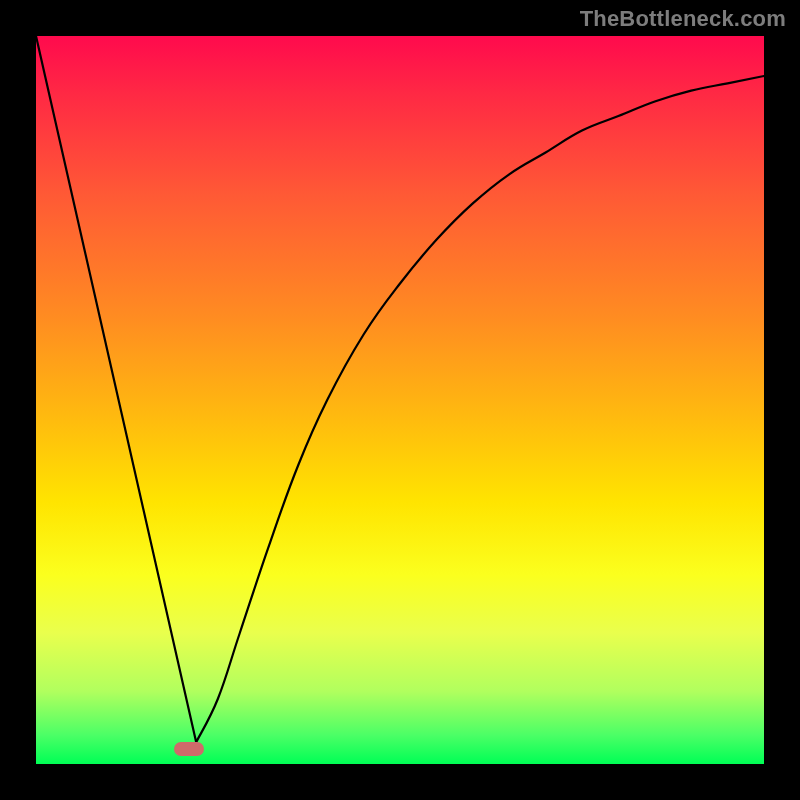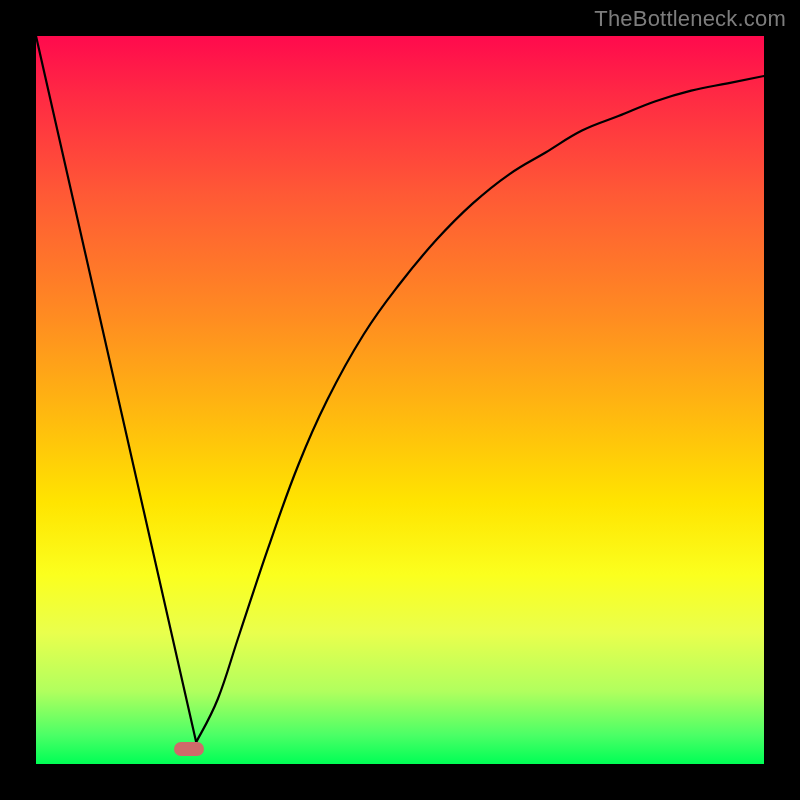--- a/index.html
+++ b/index.html
@@ -11,20 +11,21 @@
     overflow: hidden;
     font-family: Arial, Helvetica, sans-serif;
   }
   .frame {
     position: absolute;
     left: 0;
     top: 0;
     width: 800px;
     height: 800px;
     background: #000;
+    font-weight: bold;
   }
   .plot {
     position: absolute;
     left: 36px;
     top: 36px;
     width: 728px;
     height: 728px;
     
     background: linear-gradient(to bottom,
       #ff0a4d 0%,

